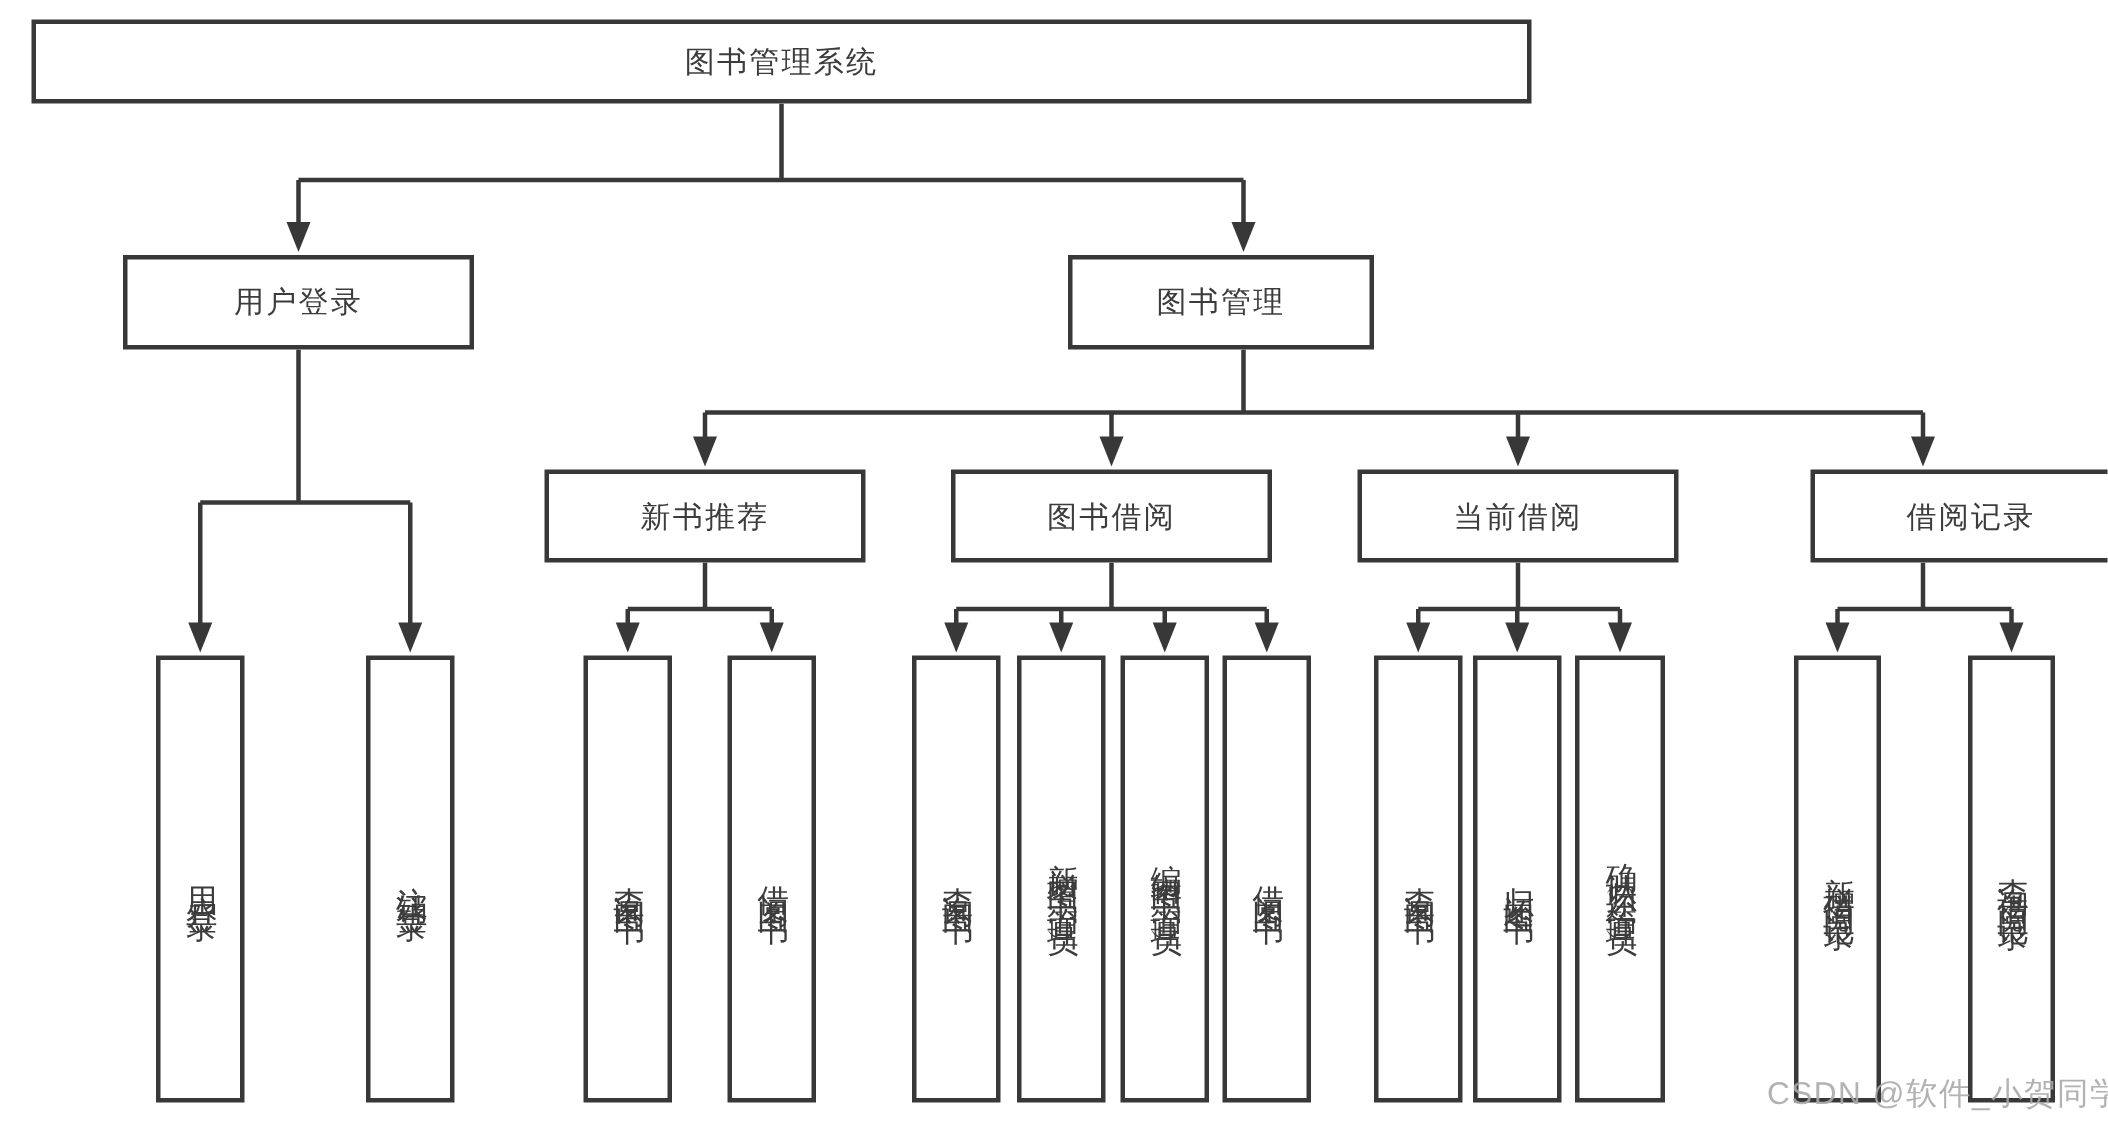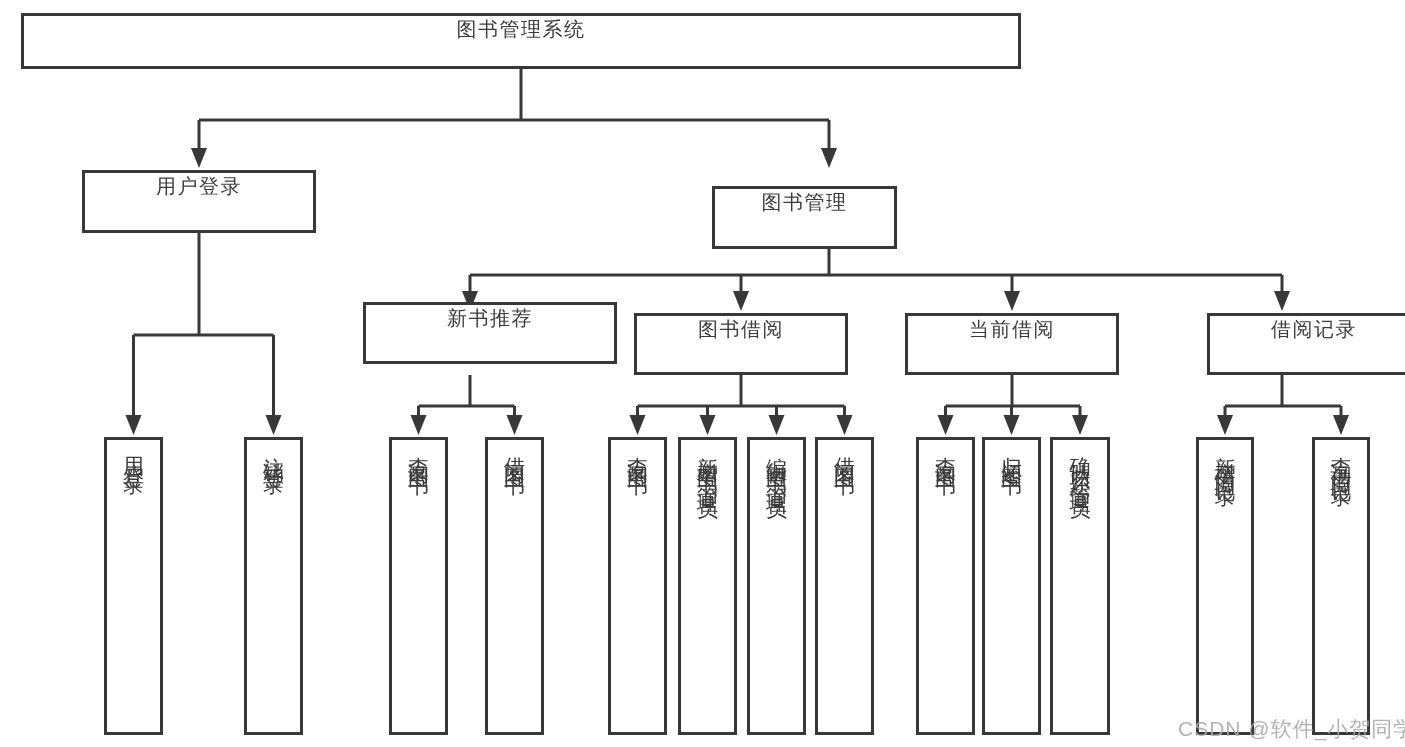--- a/index.html
+++ b/index.html
@@ -16,21 +16,21 @@
   #connectors {
     position:absolute; left:0; top:0;
     width:1405px; height:747px;
     pointer-events:none;
   }
   .box {
     position:absolute;
     background:#ffffff;
     border:3px solid #383838;
     display:flex;
-    align-items:flex-start;
+    align-items:center;
     justify-content:center;
     color:#3c3c3c;
     box-sizing:border-box;
     z-index:2;
   }
   .box.h span {
     font-size:20px;
     letter-spacing:1.5px;
     white-space:nowrap;
   }
@@ -108,25 +108,25 @@
     </g>
   </svg>
 
   <div class="box h" style="left:21px;top:13px;width:1000px;height:56px">
     <span>图书管理系统</span>
   </div>
 
   <div class="box h" style="left:82px;top:170px;width:234px;height:63px">
     <span>用户登录</span>
   </div>
-  <div class="box h" style="left:712px;top:186px;width:185px;height:63px">
+  <div class="box h" style="left:712px;top:170px;width:204px;height:63px">
     <span>图书管理</span>
   </div>
 
-  <div class="box h" style="left:363px;top:302px;width:254px;height:62px">
+  <div class="box h" style="left:363px;top:313px;width:214px;height:62px">
     <span>新书推荐</span>
   </div>
   <div class="box h" style="left:905px;top:313px;width:214px;height:62px">
     <span>当前借阅</span>
   </div>
   <div class="box h" style="left:634px;top:313px;width:214px;height:62px">
     <span>图书借阅</span>
   </div>
   <div class="box h" style="left:1207px;top:313px;width:214px;height:62px">
     <span>借阅记录</span>

